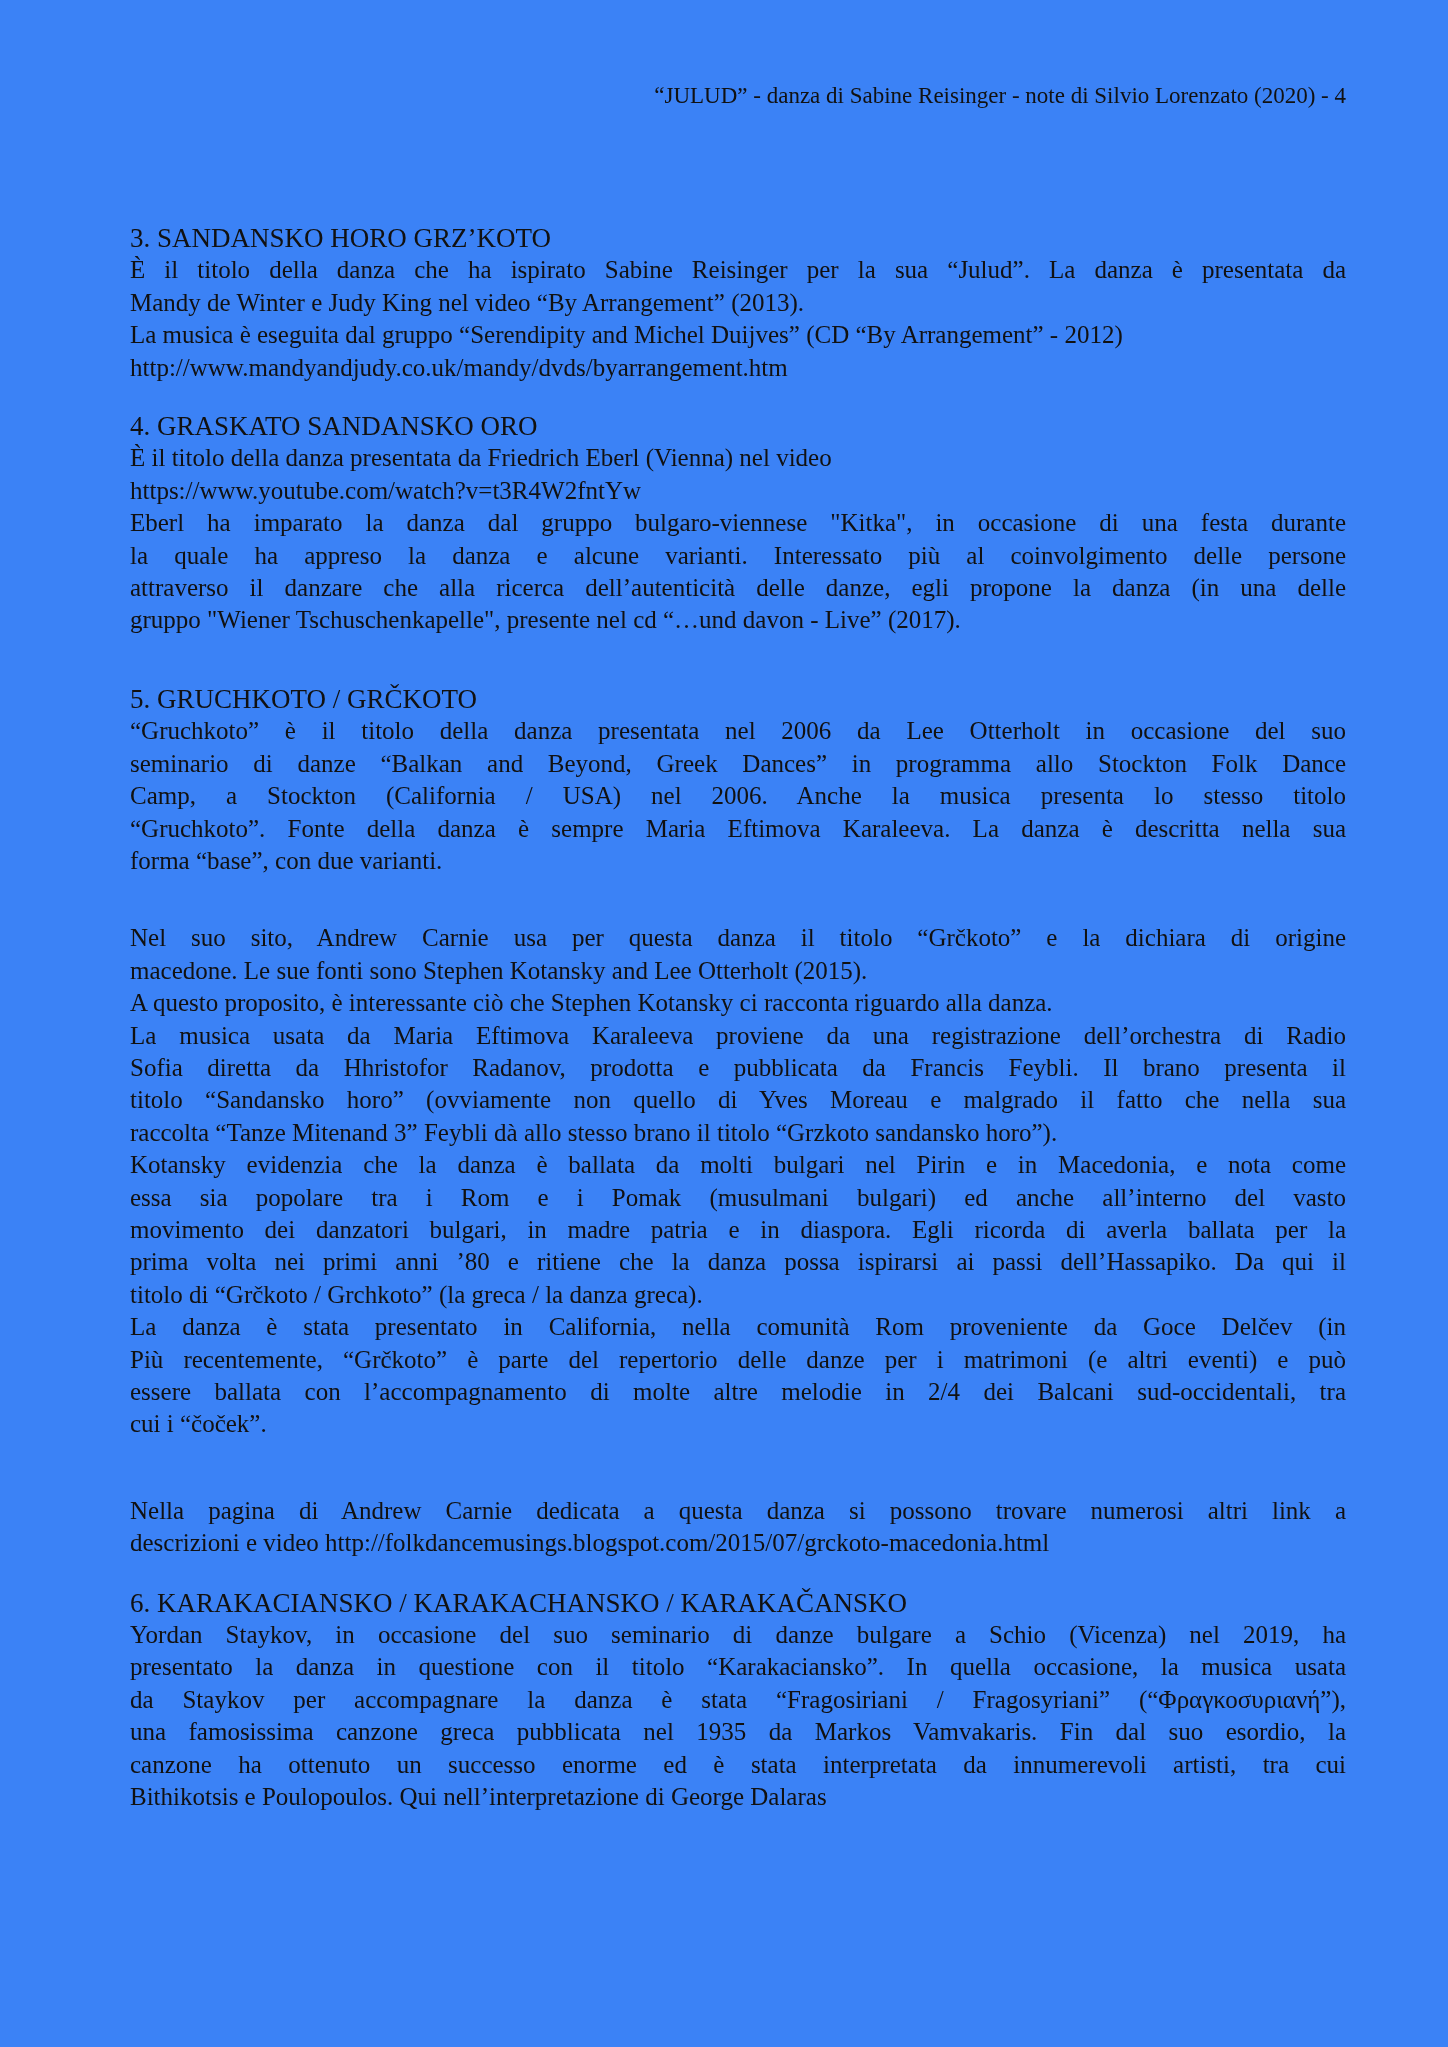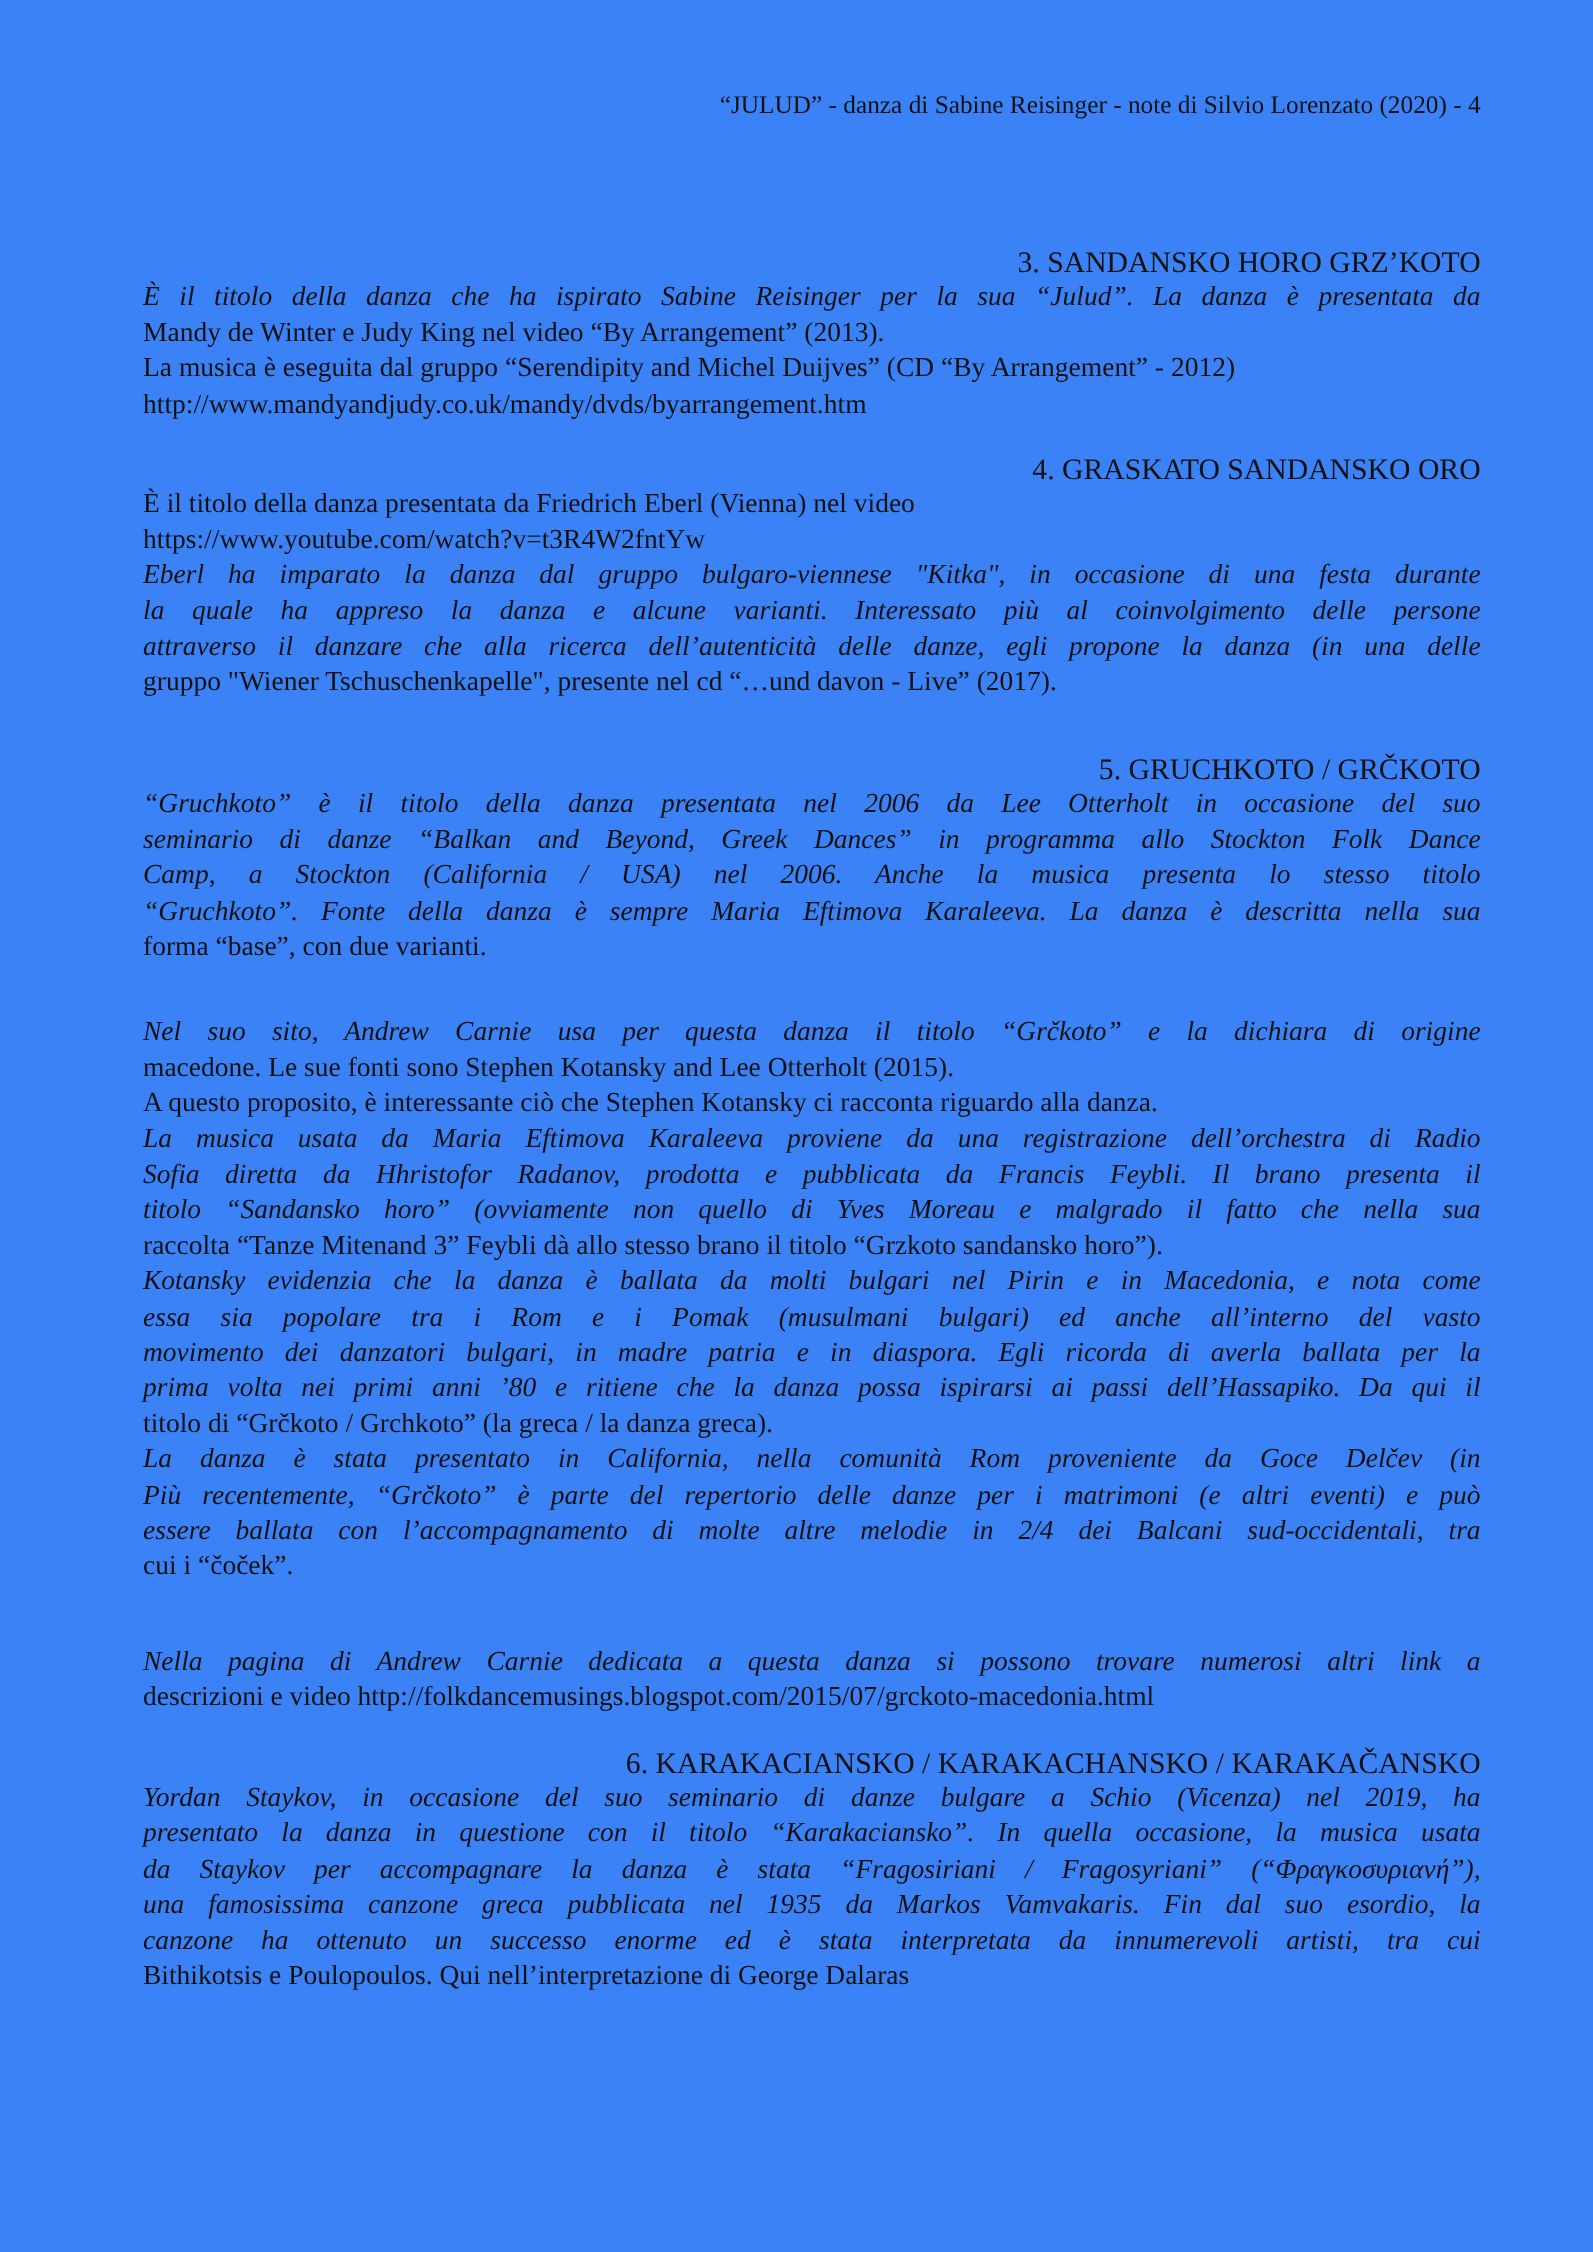--- a/index.html
+++ b/index.html
@@ -32,26 +32,24 @@
     width: 1216px;
   }
   .ln {
     font-size: 25px;
     line-height: 32.4px;
     white-space: normal;
     color: #111111;
   }
   .ln.heading {
     font-size: 27px;
-    text-align: right;
   }
   .ln.j {
     text-align: justify;
     text-align-last: justify;
-    font-style: italic;
   }
   .gap {
     width: 100%;
   }
 </style>
 </head>
 <body>
 
 <div class="page">
   <div class="header">“JULUD” - danza di Sabine Reisinger - note di Silvio Lorenzato (2020) - 4</div>

